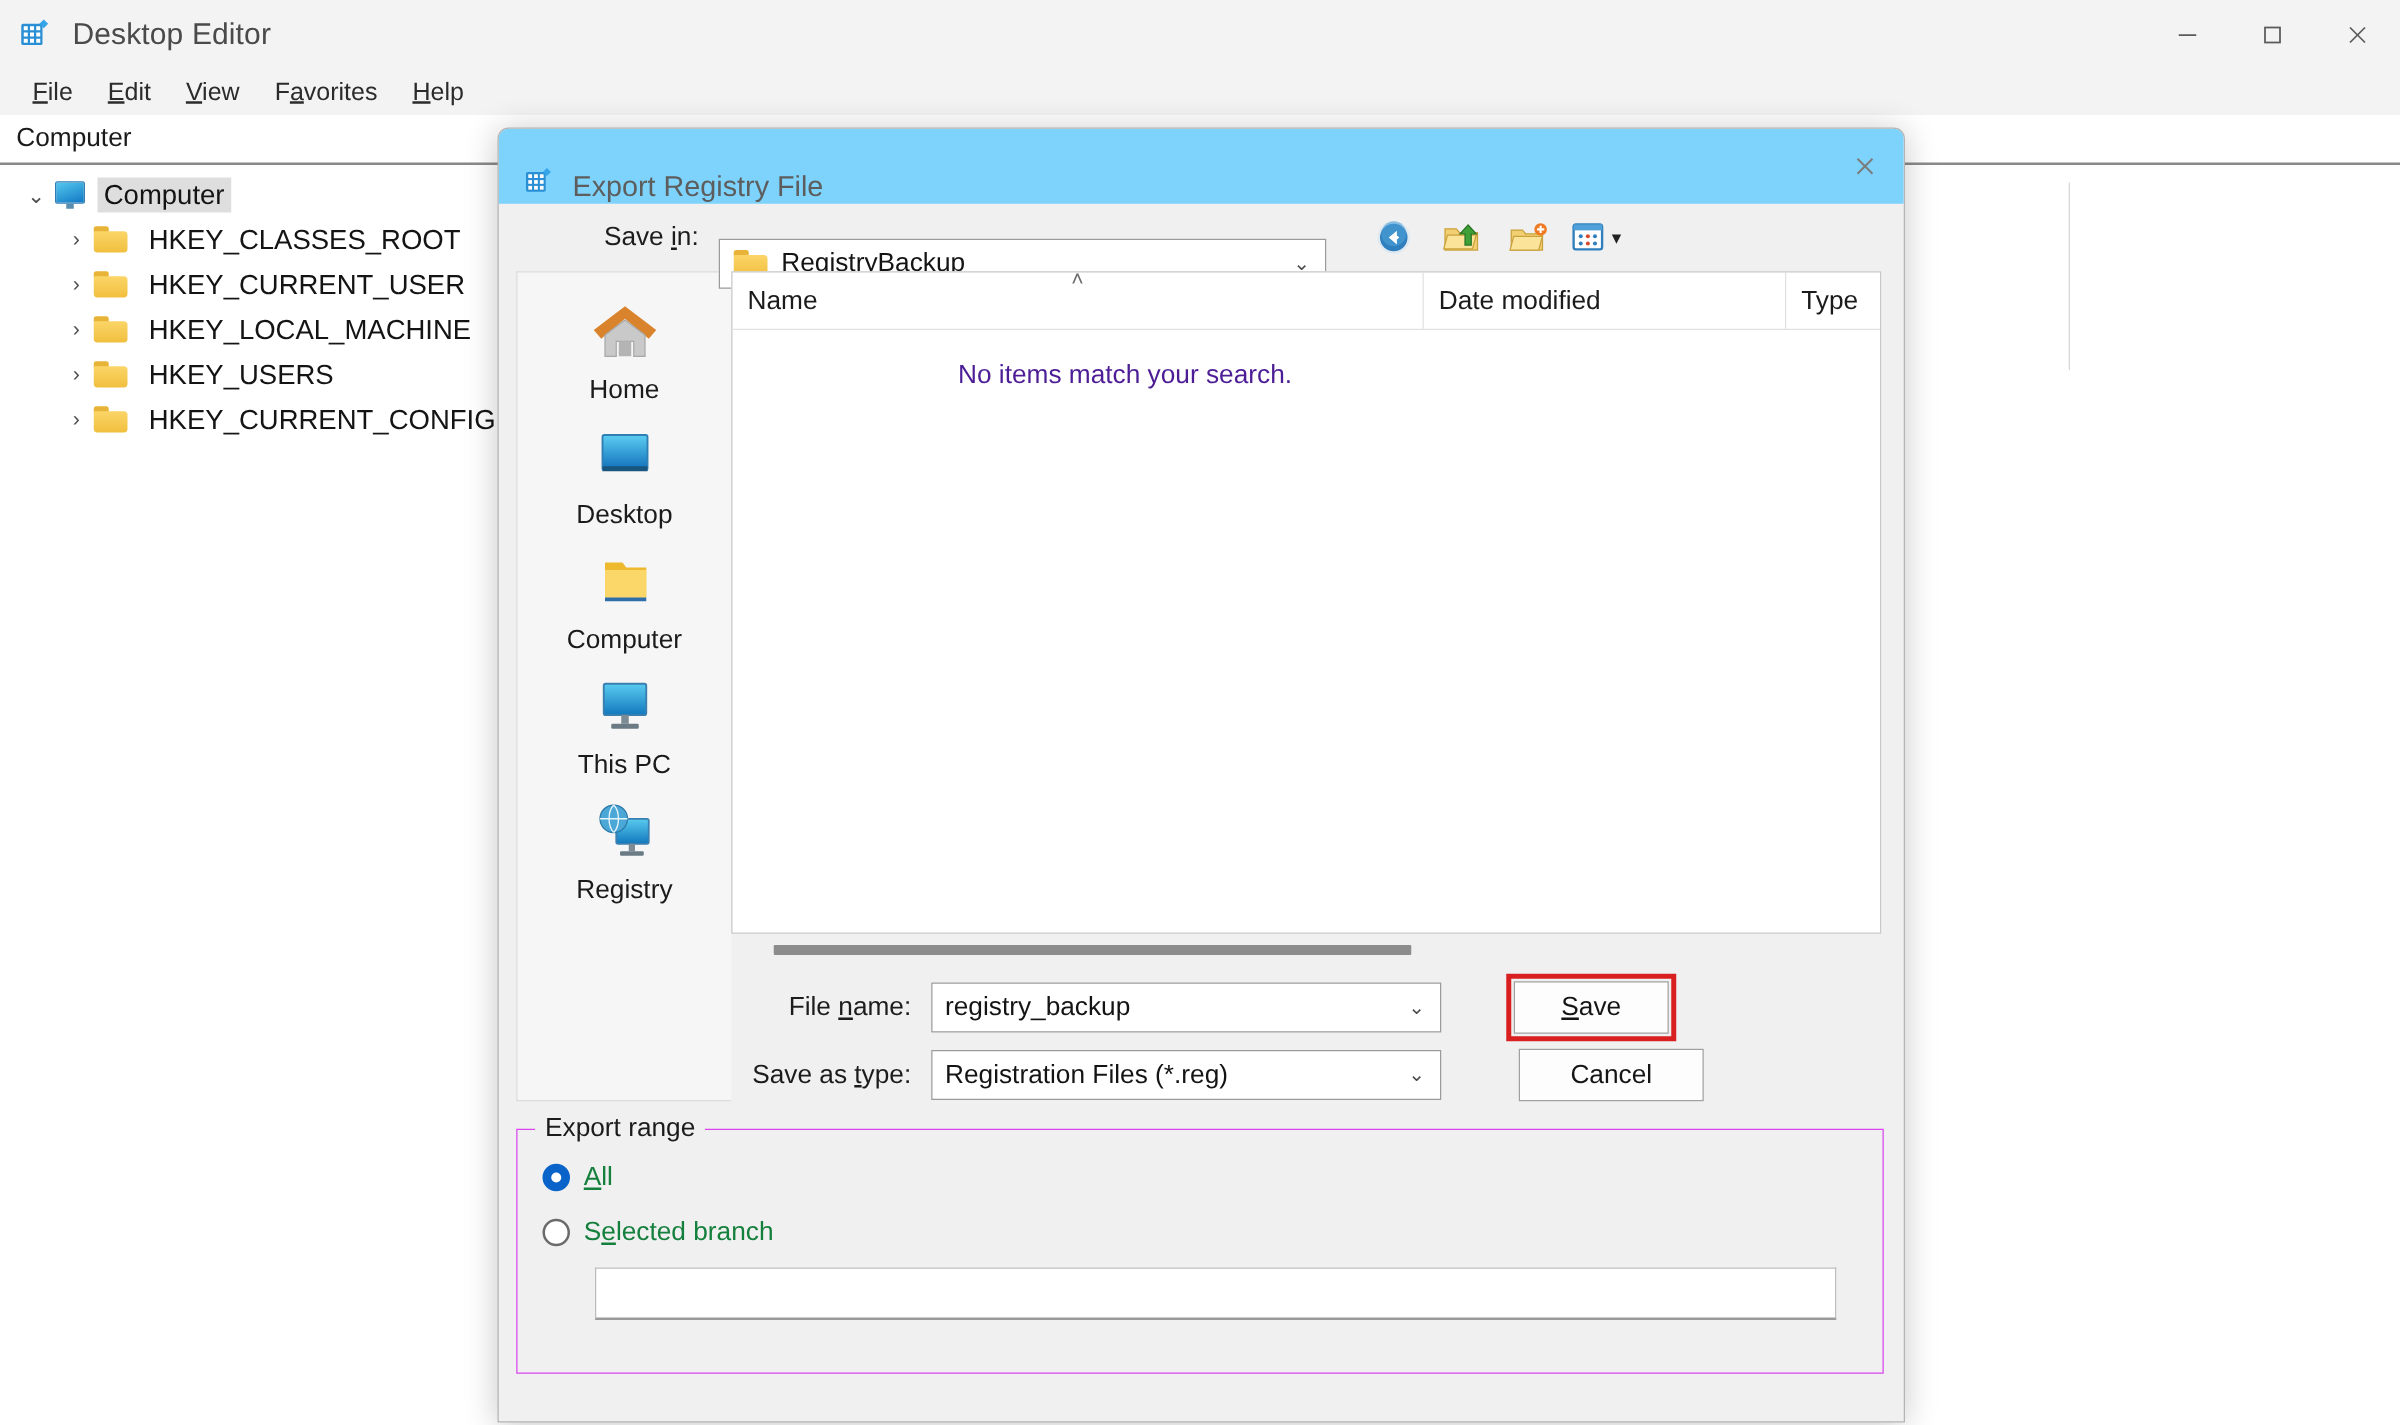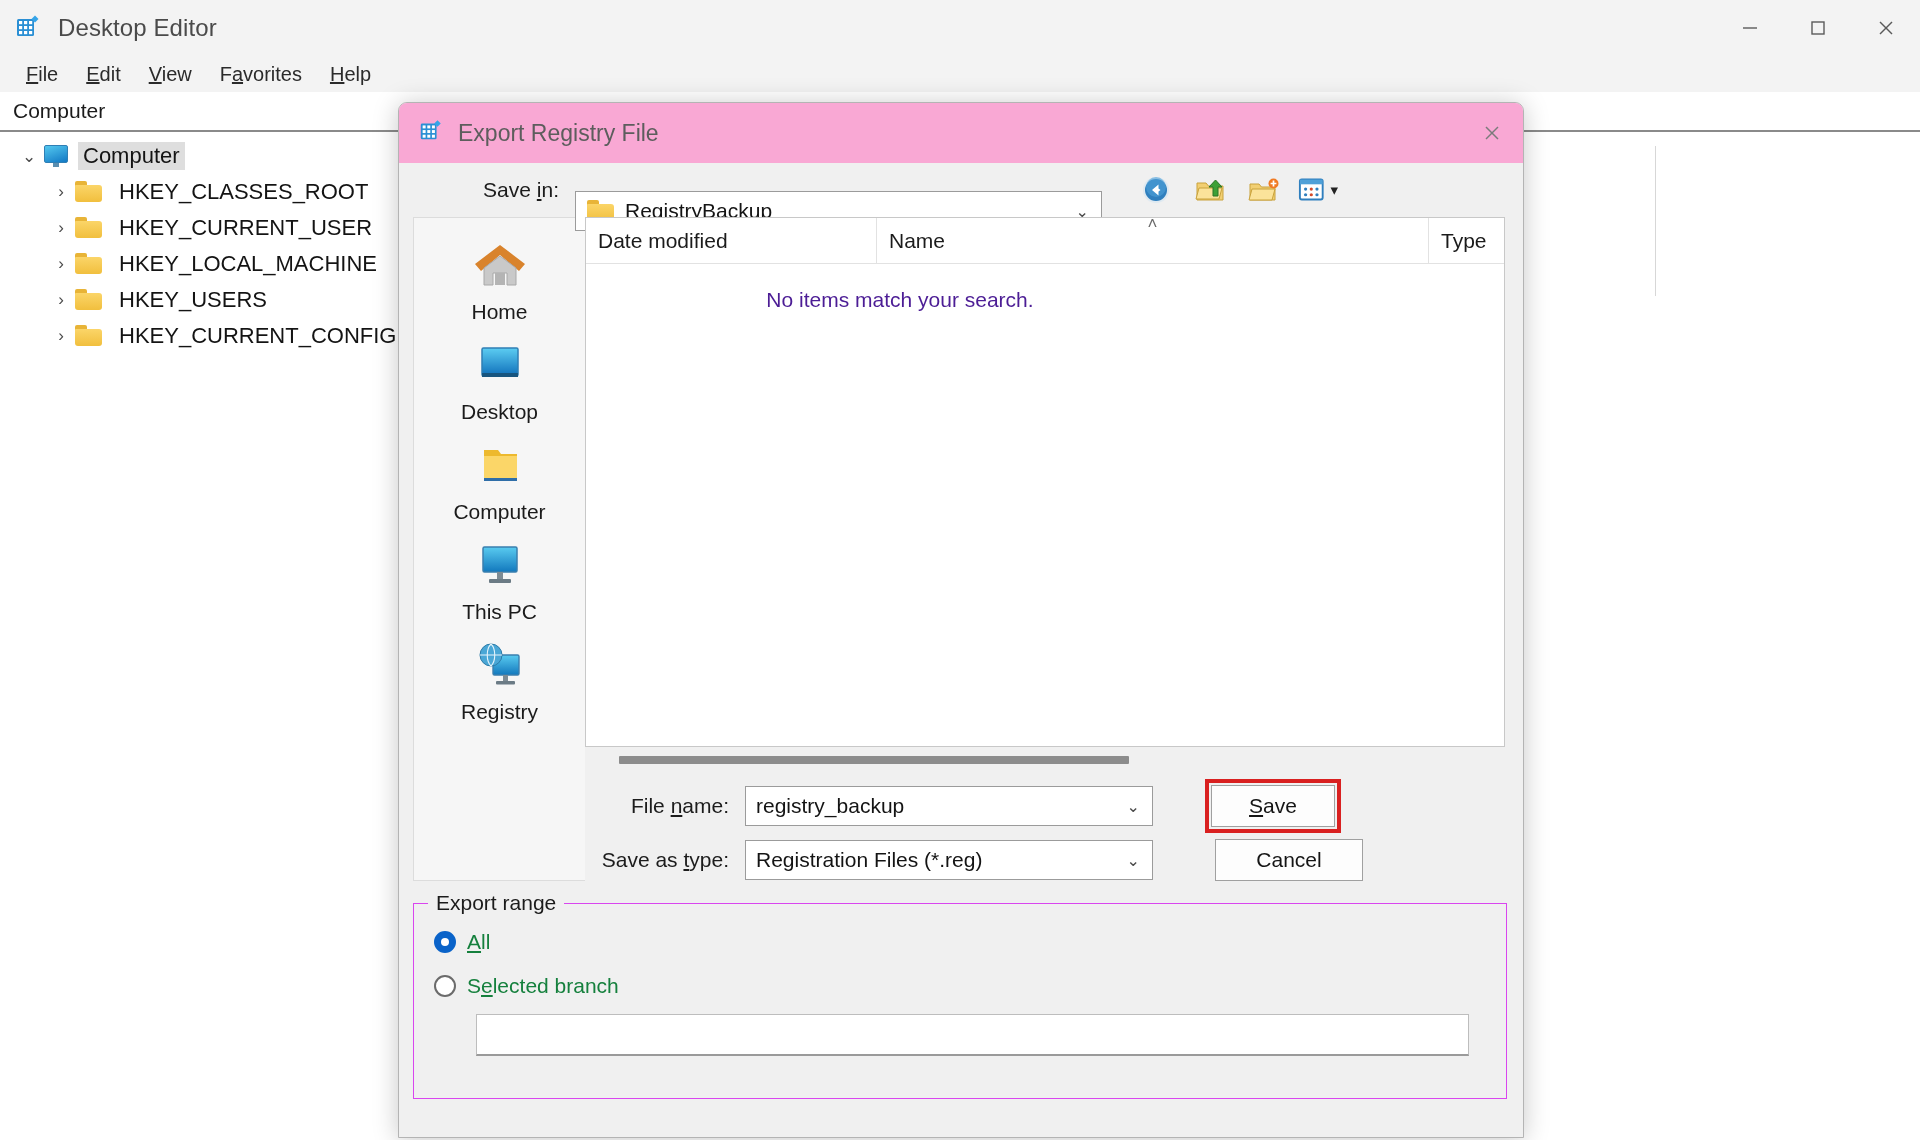--- a/index.html
+++ b/index.html
@@ -133,23 +133,23 @@
     position: absolute;
     left: 398px; top: 102px;
     width: 1126px; height: 1036px;
     background: #f0f0f0;
     border: 1px solid #b4b4b4;
     border-radius: 9px 9px 0 0;
     box-shadow: 0 2px 26px rgba(0,0,0,.22);
     overflow: hidden;
   }
   .dlg-title {
-    height: 60px; display: flex; align-items: center;
+    height: 60px; display: flex; align-items: flex-end;
     position: relative;
-    background: #f9a8d4;
+    background: #7dd3fc;
   }
   .dlg-title .dico { margin-left: 19px; margin-right: 14px; }
   .dlg-title .dtxt { font-size: 23px; color: #5d5d5d; }
   .dlg-close {
     position: absolute; right: 0; top: 0;
     width: 62px; height: 60px;
     display: flex; align-items: center; justify-content: center;
     color: #7b7b7b;
   }
 
@@ -164,21 +164,21 @@
   .combo {
     background: #fff; border: 1px solid #9b9b9b;
     height: 40px; display: flex; align-items: center;
     position: relative; padding-left: 10px;
     font-size: 21px; color: #141414;
   }
   .combo .caret {
     position: absolute; right: 12px; top: 0; bottom: 0;
     display: flex; align-items: center; color: #4c4c4c; font-size: 16px;
   }
-  #savein-combo { width: 527px; margin-top: 42px; }
+  #savein-combo { width: 486px; margin-top: 42px; }
   .tbar {
     display: flex; align-items: center; gap: 14px; margin-left: 34px;
   }
   .tbtn {
     width: 40px; height: 38px; display: flex;
     align-items: center; justify-content: center;
   }
 
   .midrow {
     display: flex; padding: 0 18px 0 14px;
@@ -565,26 +565,26 @@
             <circle cx="20" cy="15" r="11" fill="#4aa7d6" stroke="#2d7ba8" stroke-width="1"></circle>
             <path d="M9 15 h22 M20 4 c5 5 5 17 0 22 M20 4 c-5 5 -5 17 0 22" fill="none" stroke="#e6f4fb" stroke-width="1.1"></path>
           </svg>
           <span class="plabel">Registry</span>
         </div>
       </div>
 
       <div class="filelist-wrap">
         <div class="filelist">
           <div class="fl-head">
-            <div class="fl-col col-date">
-              <span>Date modified</span>
-            </div>
             <div class="fl-col col-name">
               <span>Name</span>
               <span class="sortcaret">˄</span>
+            </div>
+            <div class="fl-col col-date">
+              <span>Date modified</span>
             </div>
             <div class="fl-col col-type">
               <span>Type</span>
             </div>
           </div>
           <div class="fl-body">
             <div class="empty-msg">No items match your search.</div>
           </div>
         </div>
         <div class="hscroll">

